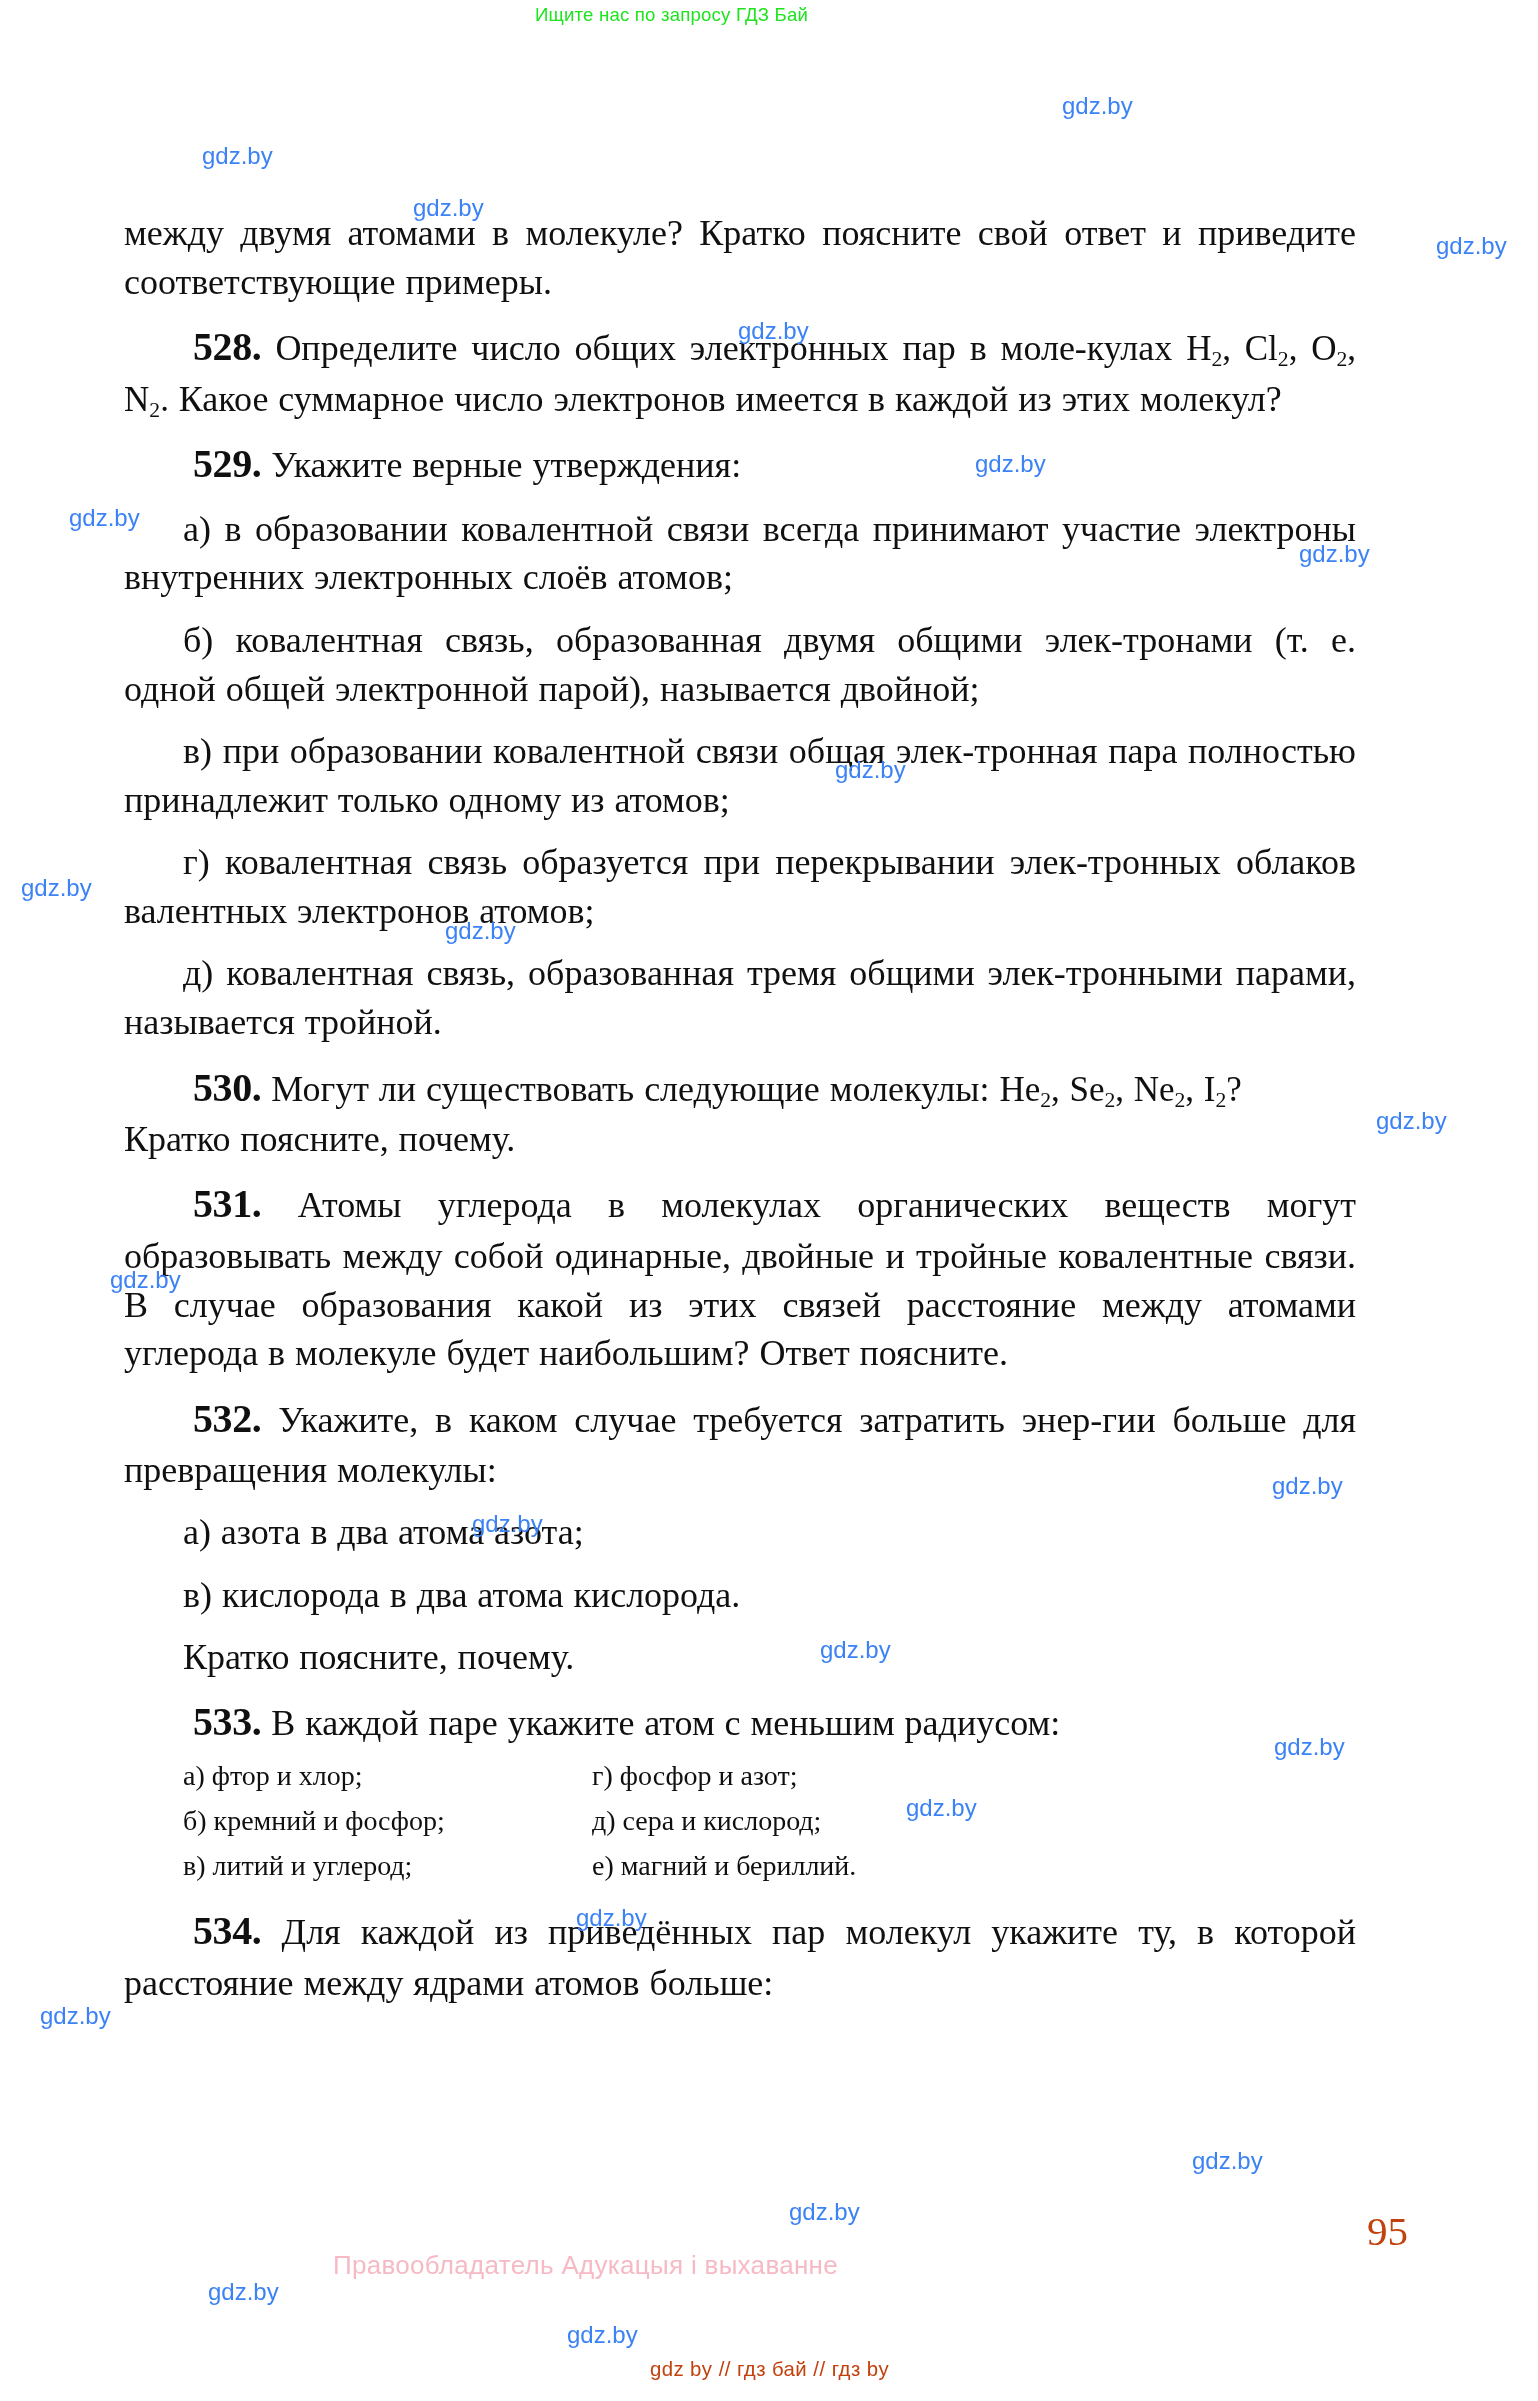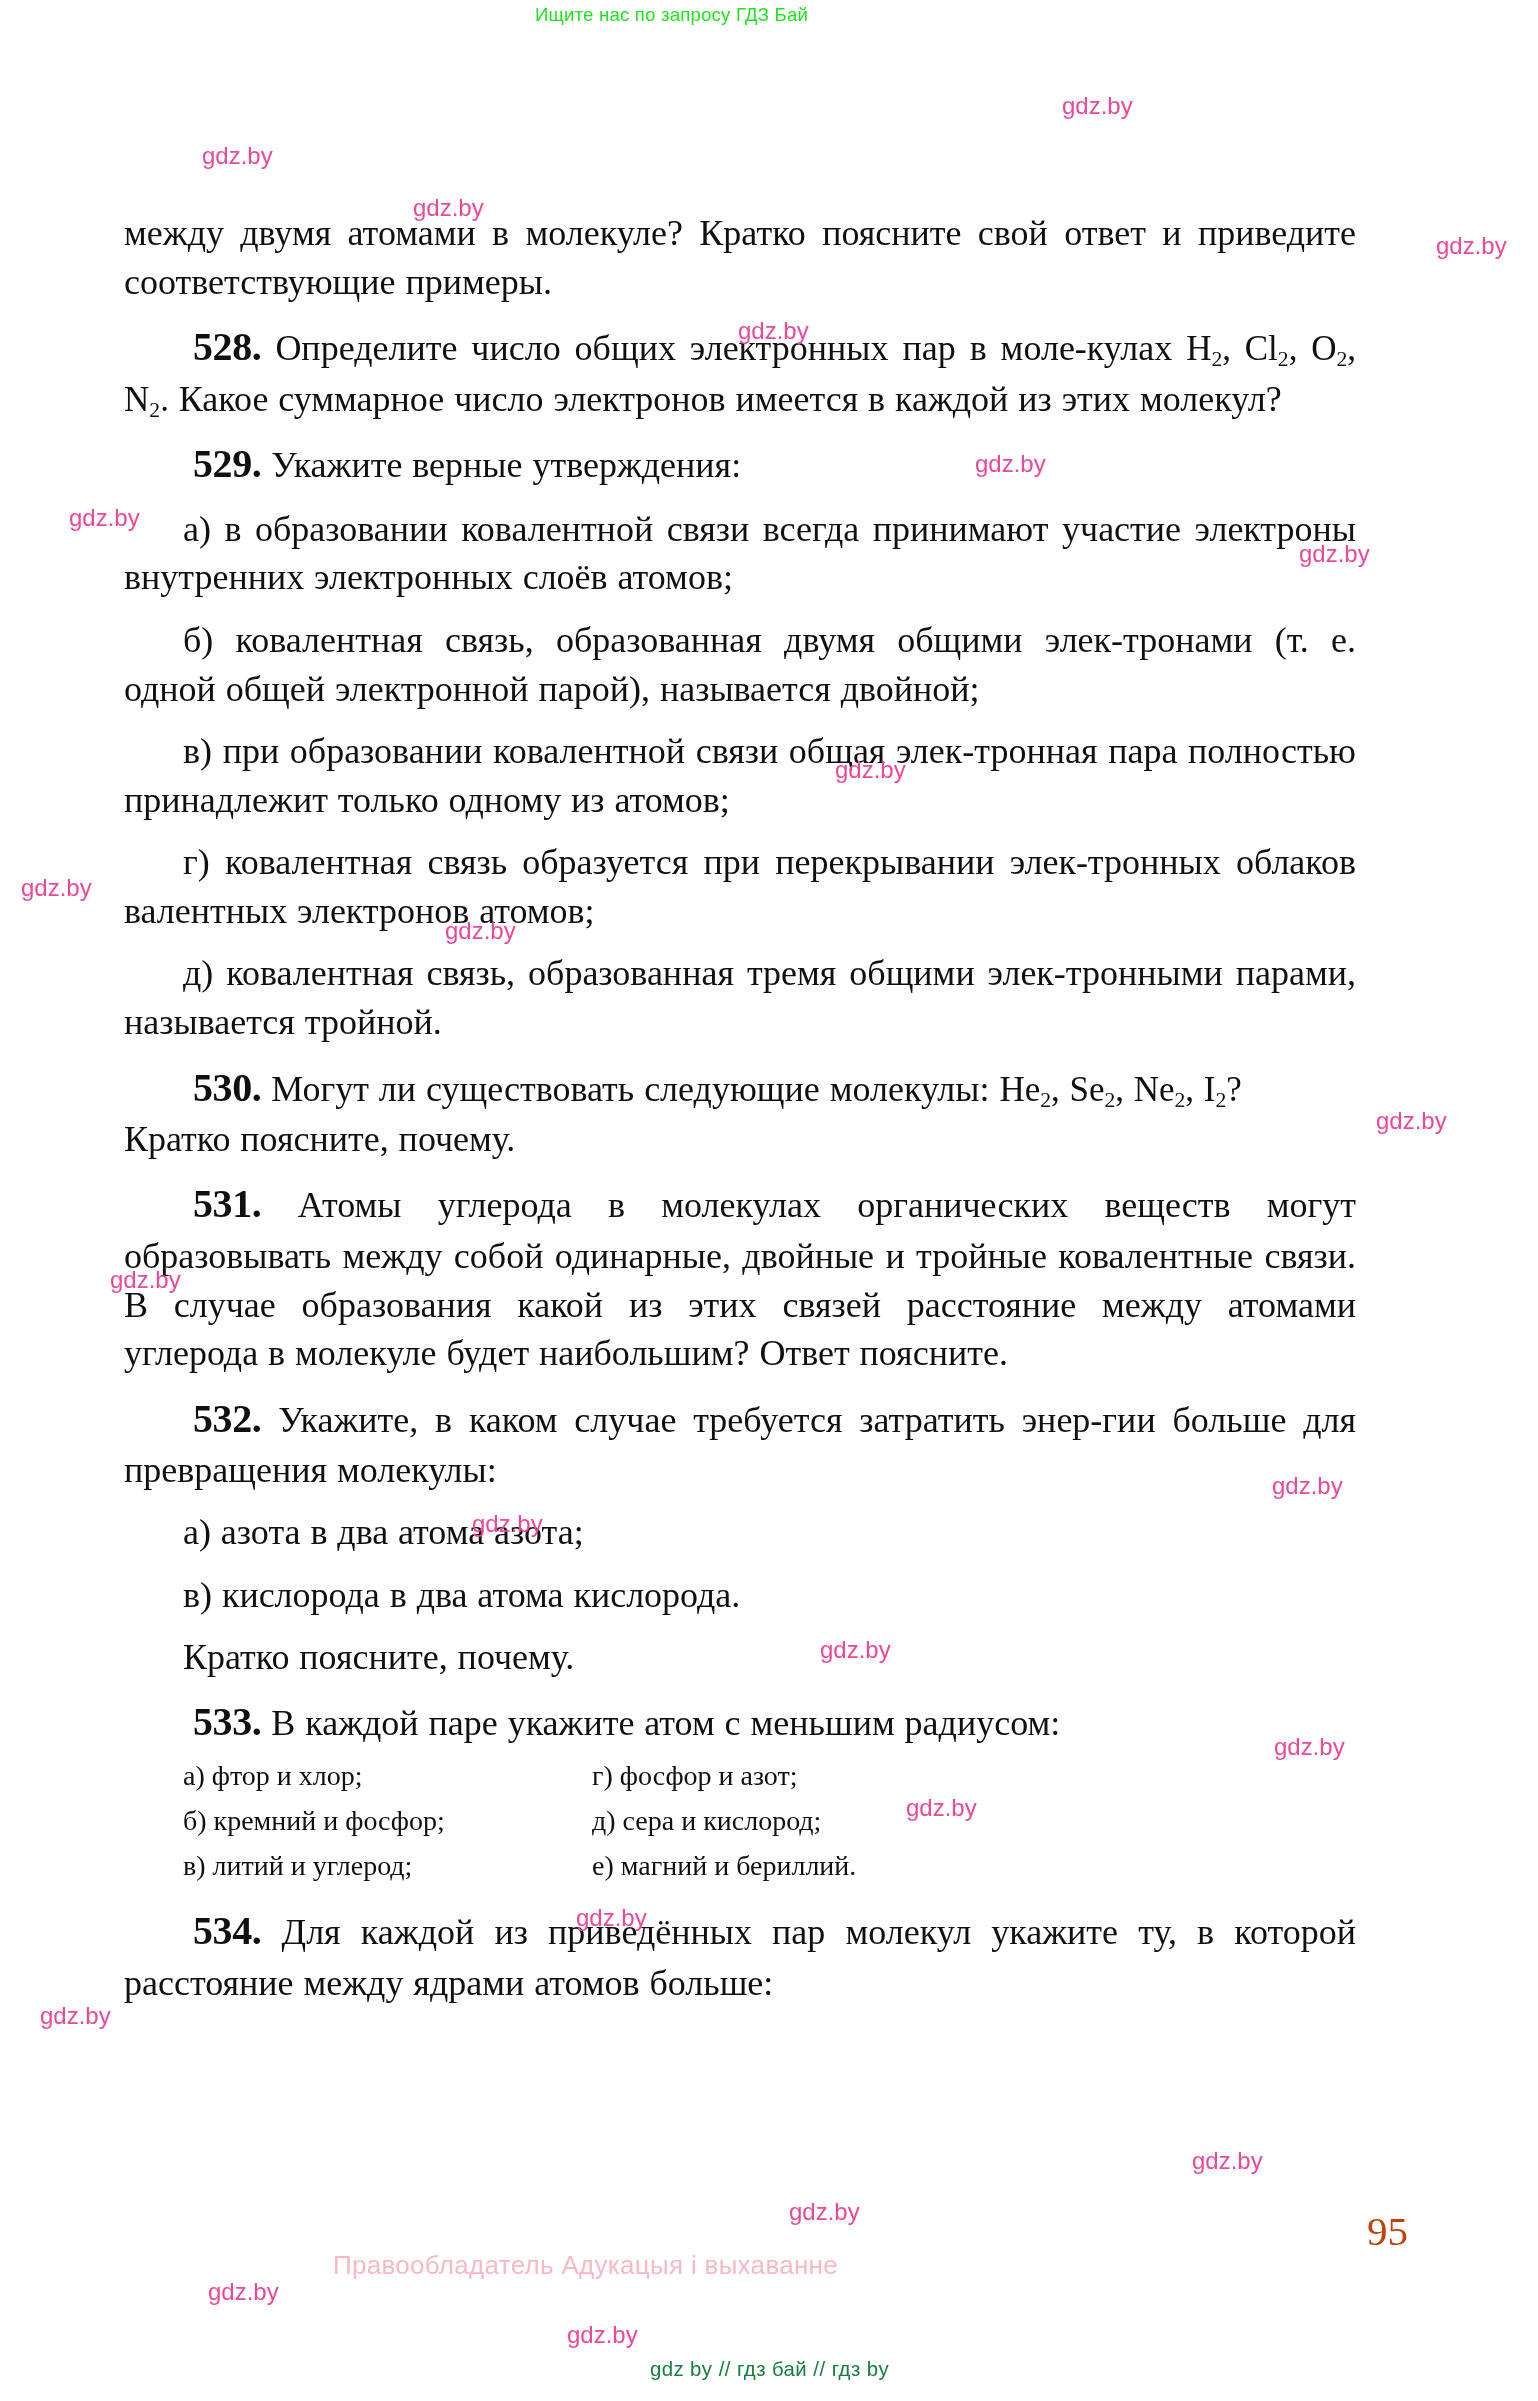--- a/index.html
+++ b/index.html
@@ -119,32 +119,32 @@
 
   
   .footer-links {
     position: absolute;
     left: 0;
     top: 2358px;
     width: 1539px;
     text-align: center;
     font-family: "Liberation Sans", sans-serif;
     font-size: 20.4px;
-    color: #15803d;
+    color: #c2410c;
     letter-spacing: 0.4px;
     white-space: nowrap;
   }
   .footer-links .sep { padding: 0 6.2px; }
 
   
   .wm {
     position: absolute;
     font-family: "Liberation Sans", sans-serif;
     font-size: 24px;
-    color: #ec4899;
+    color: #3b82f6;
     white-space: nowrap;
     pointer-events: none;
   }
 </style>
 </head>
 <body>
 
 <div class="promo-banner">Ищите нас по запросу ГДЗ Бай</div>
 
 <div class="page-column">

